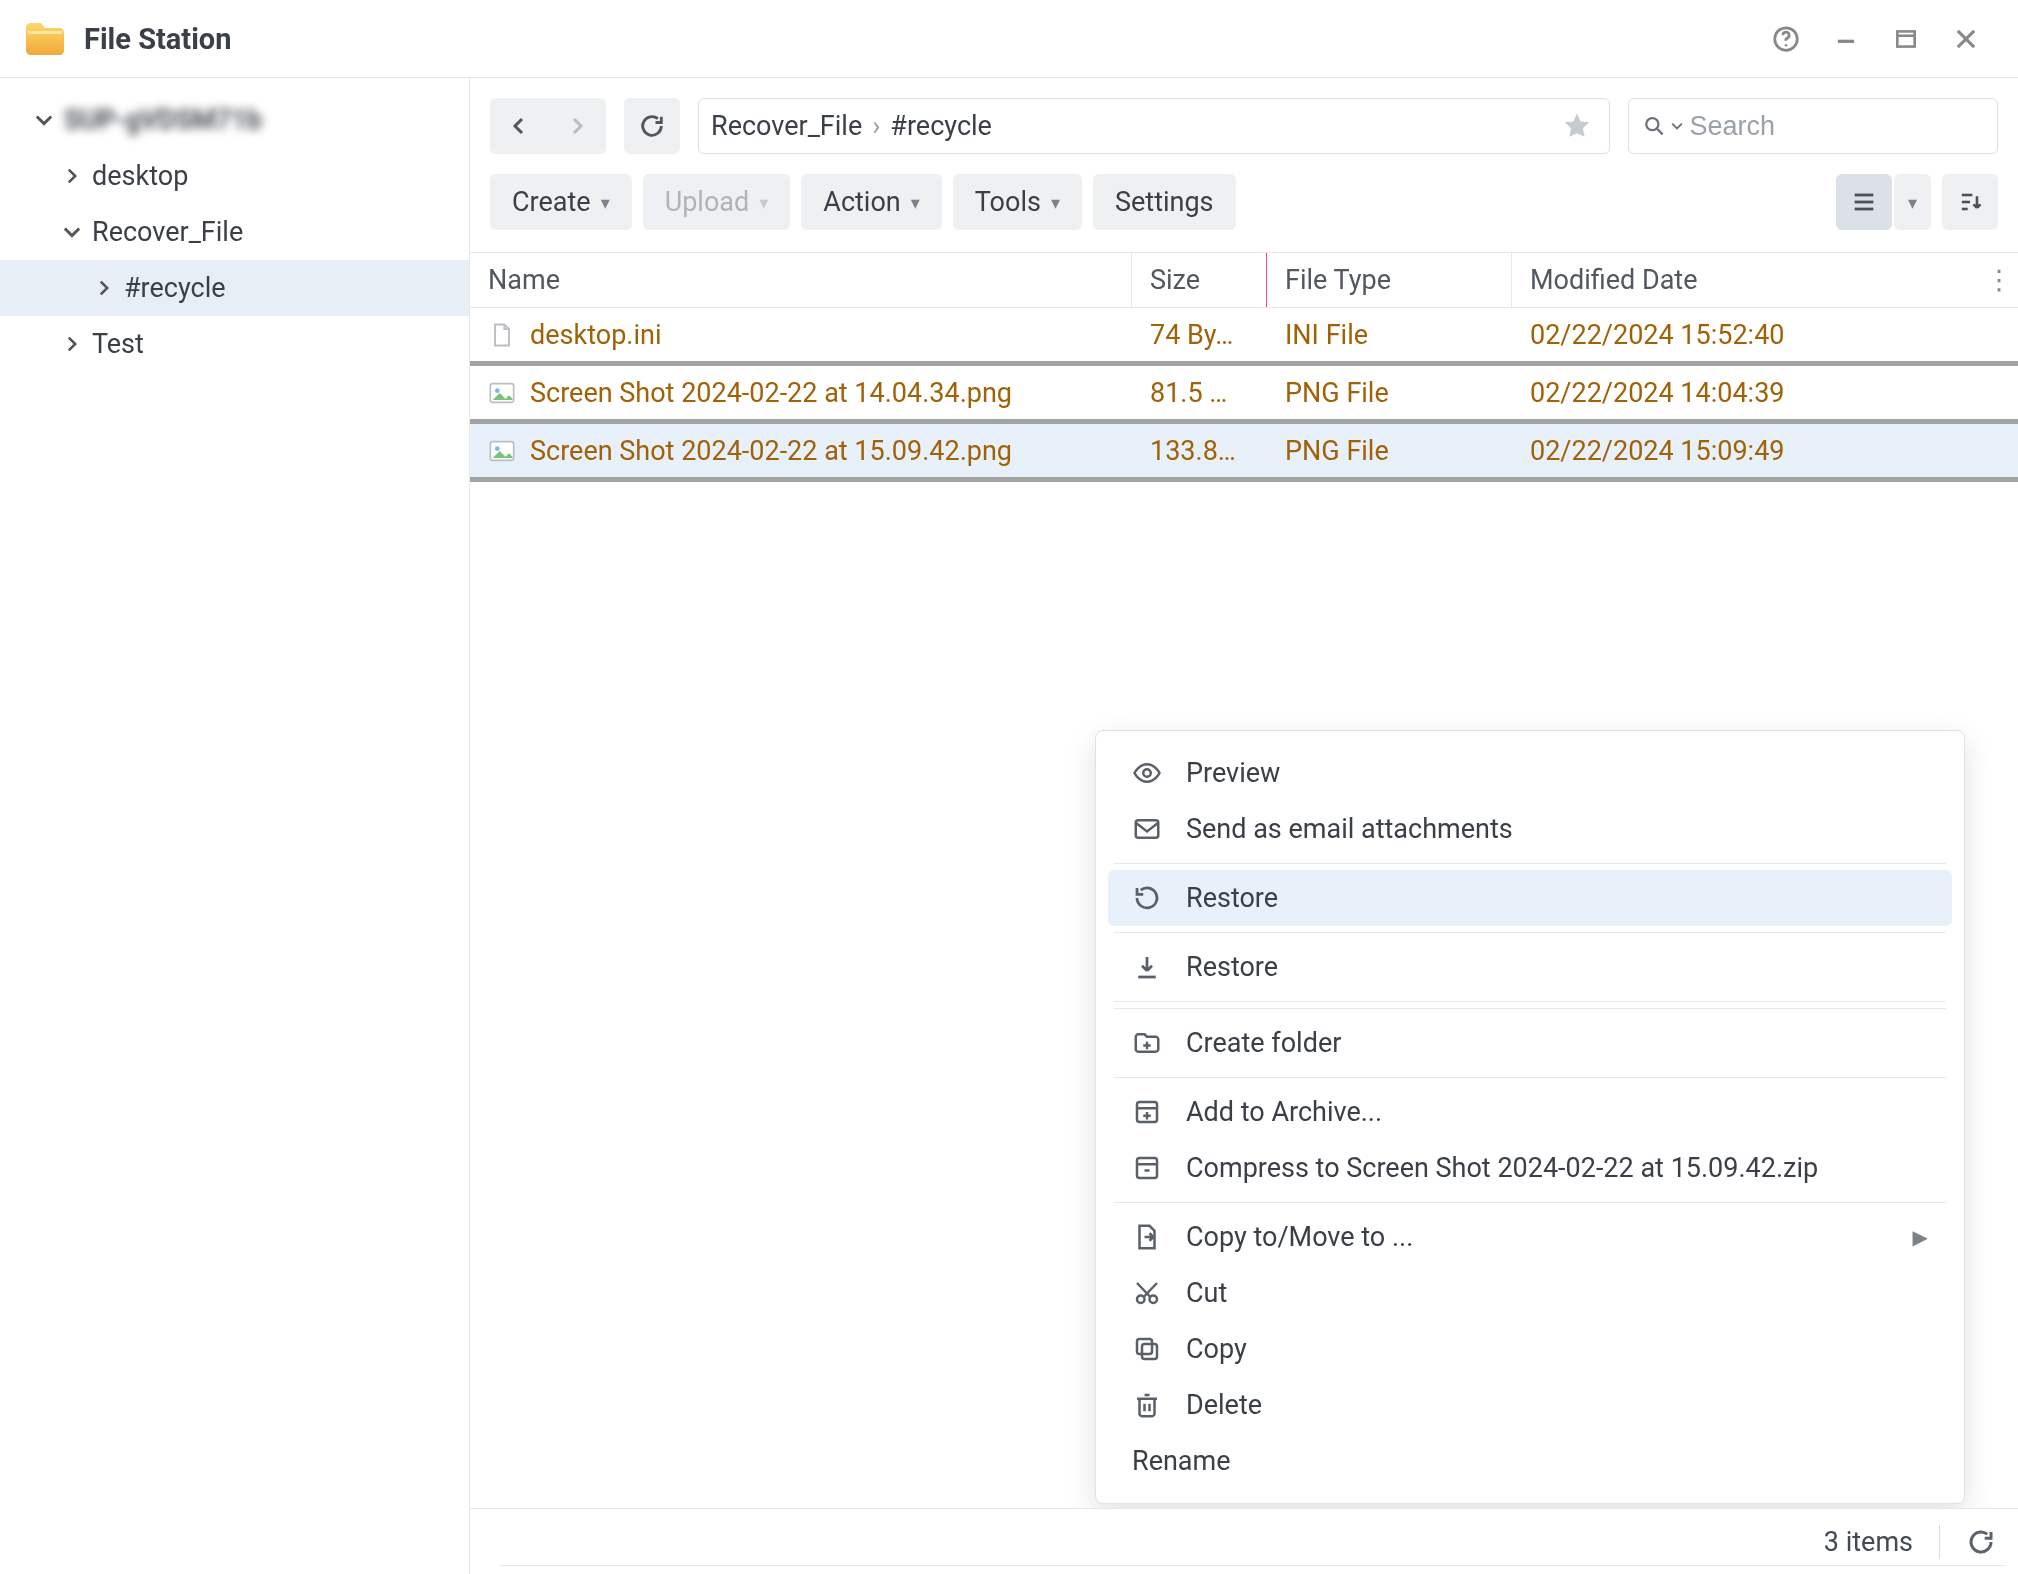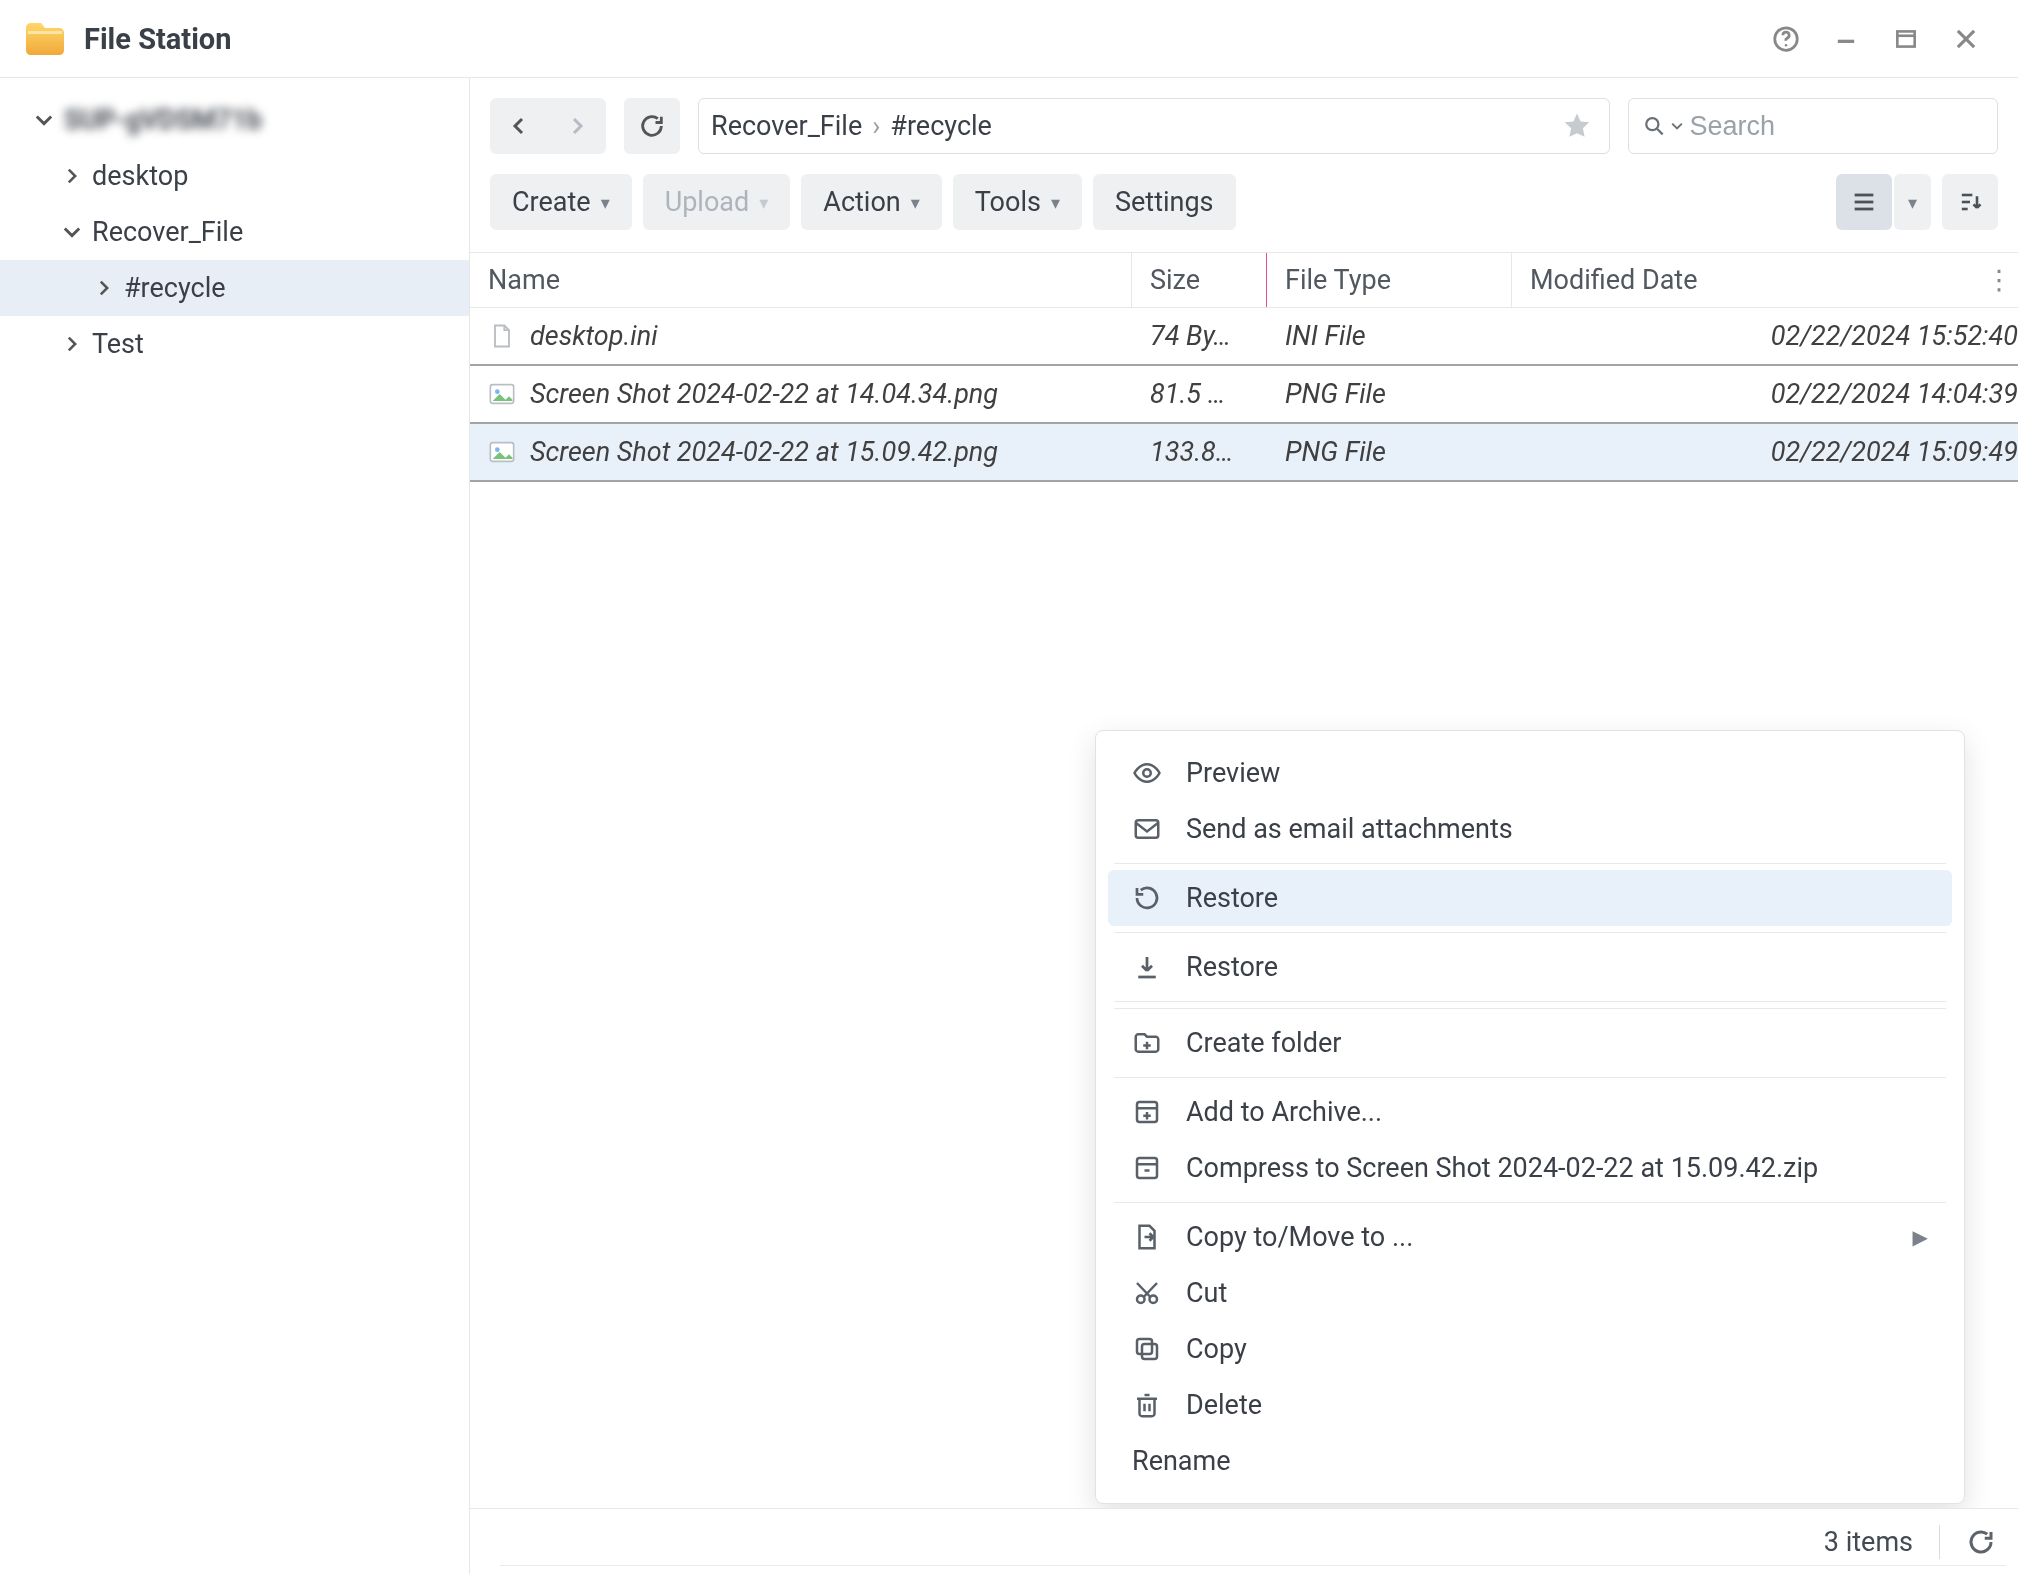--- a/index.html
+++ b/index.html
@@ -44,26 +44,26 @@
   .viewmode .tb-btn.active { background:#dbe1e7; }
   .caret-sm { font-size:18px; color:#7a828b; }
   
   .table-wrap { flex:1; min-height:0; overflow:hidden; position:relative; }
   .table-head { height:56px; display:flex; align-items:center; border-top:1px solid #e6e7ea; border-bottom:1px solid #e6e7ea; font-size:27px; color:#525860; }
   .col-name { flex:0 0 662px; padding-left:18px; border-right:1px solid #e6e7ea; height:100%; display:flex; align-items:center;}
   .col-size { flex:0 0 135px; padding-left:18px; border-right:1px solid #ec4899; height:100%; display:flex; align-items:center;}
   .col-type { flex:0 0 245px; padding-left:18px; border-right:1px solid #e6e7ea; height:100%; display:flex; align-items:center;}
   .col-mod  { flex:1; padding-left:18px; height:100%; display:flex; align-items:center;}
   .col-menu { flex:0 0 38px; display:flex; align-items:center; justify-content:center; color:#888; cursor:pointer;}
-  .row { height:58px; display:flex; align-items:center; border-bottom:2px solid #a3a3a3; font-size:27px; color:#404040; cursor:pointer;font-style:italic;}
+  .row { height:58px; display:flex; align-items:center; border-bottom:5px solid #a3a3a3; font-size:27px; color:#a16207; cursor:pointer;}
   .row.selected { background:#e8f0fa; }
   .row .c-name { flex:0 0 662px; padding-left:18px; display:flex; align-items:center; gap:14px; overflow:hidden; white-space:nowrap; text-overflow:ellipsis;}
   .row .c-size { flex:0 0 135px; padding-left:18px; white-space:nowrap; overflow:hidden; text-overflow:ellipsis;}
   .row .c-type { flex:0 0 245px; padding-left:18px; }
-  .row .c-mod  { flex:1; padding-left:18px;text-align:right; }
+  .row .c-mod  { flex:1; padding-left:18px; }
   .file-ico { width:28px; height:28px; display:flex; }
   .ellipsis { overflow:hidden; text-overflow:ellipsis; white-space:nowrap; }
   
   .statusbar { height:66px; border-top:1px solid #e5e7ea; display:flex; align-items:center; justify-content:flex-end; padding:0 22px; gap:26px; color:#434a53; font-size:27px;}
   .status-divider { width:1px; height:34px; background:#d8dce0; }
   
   .ctxmenu { position:absolute; top:478px; left:625px; width:870px; background:#fff; border:1px solid #dfe3e6; border-radius:8px; box-shadow:0 10px 30px rgba(0,0,0,0.12); padding:14px 0; z-index:50; }
   .ctxitem { height:56px; display:flex; align-items:center; padding:0 24px 0 24px; gap:24px; font-size:27px; color:#3b4048; cursor:pointer; margin:0 12px; border-radius:6px;}
   .ctxitem.highlight { background:#e8f0fa; }
   .ctxicon { width:30px; height:30px; display:flex; align-items:center; justify-content:center; color:#5a6068; flex:0 0 30px;}

